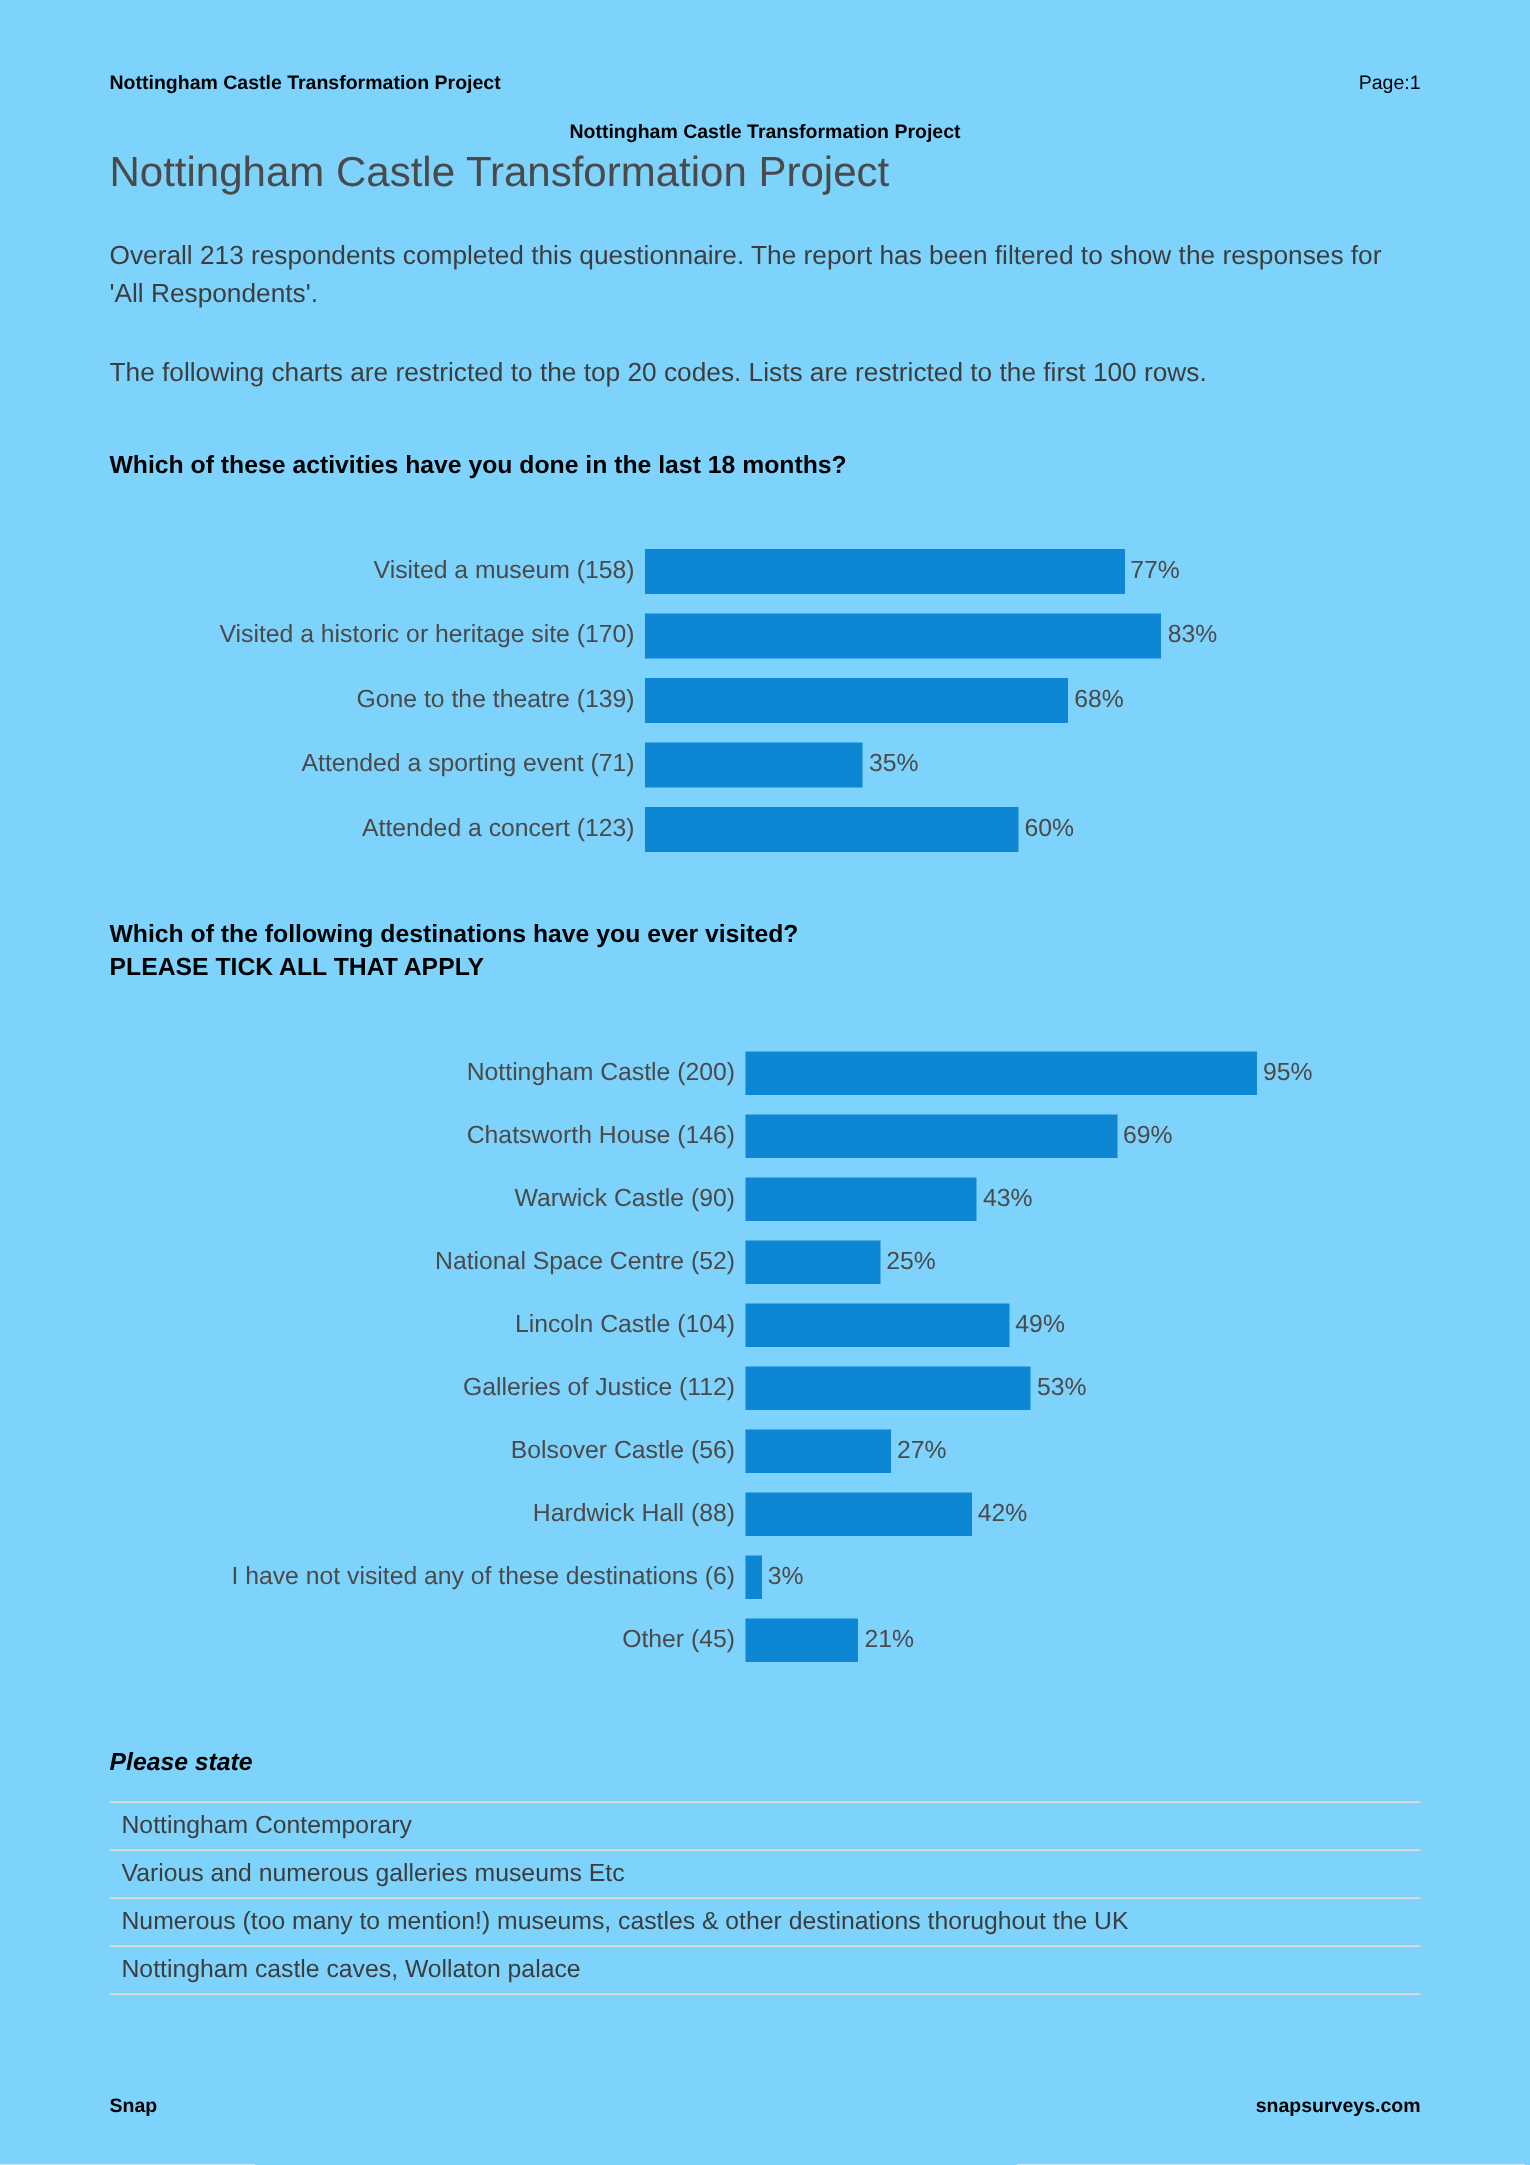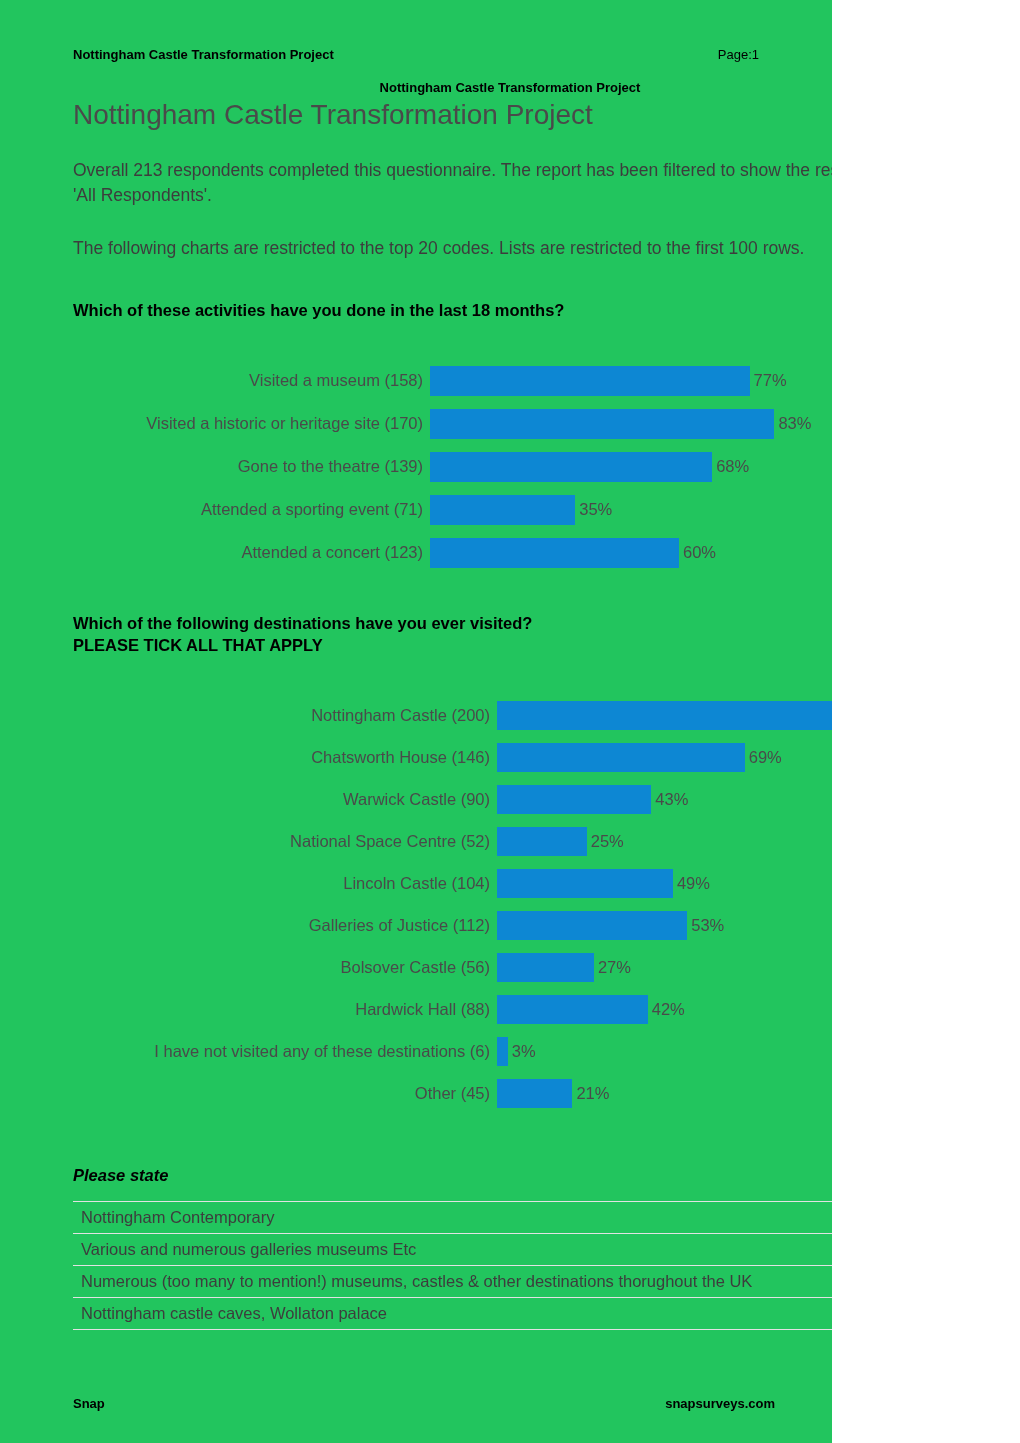--- a/index.html
+++ b/index.html
@@ -7,23 +7,23 @@
     padding: 0;
     background: #ffffff;
   }
   body {
     font-family: "Liberation Sans", sans-serif;
     color: #3f3f3f;
     -webkit-font-smoothing: antialiased;
   }
   .page {
     position: relative;
-    width: 832px;
+    width: 1020px;
     height: 1443px;
-    background: #22c55e;
+    background: #7dd3fc;
     box-sizing: border-box;
     overflow: hidden;
   }
 
   
   .running-header {
     position: absolute;
     top: 47px;
     left: 73px;
     right: 73px;
@@ -152,21 +152,21 @@
     padding: 3px 0 4px 8px;
     line-height: 24px;
     box-sizing: border-box;
   }
 
   
   .running-footer {
     position: absolute;
     bottom: 32px;
     left: 73px;
-    right: 57px;
+    right: 73px;
     display: flex;
     justify-content: space-between;
     align-items: baseline;
     font-size: 13px;
     font-weight: bold;
     color: #000000;
   }
 </style>
 </head>
 <body>

